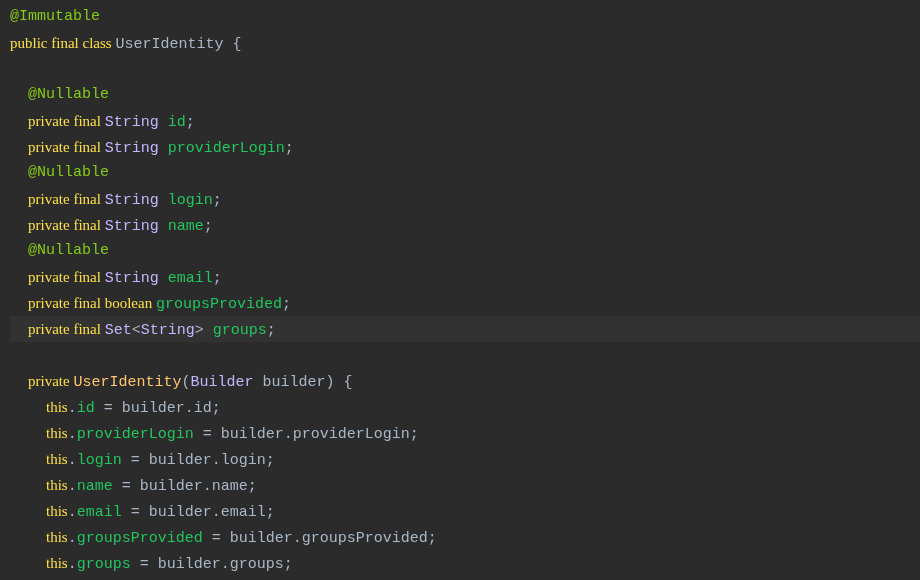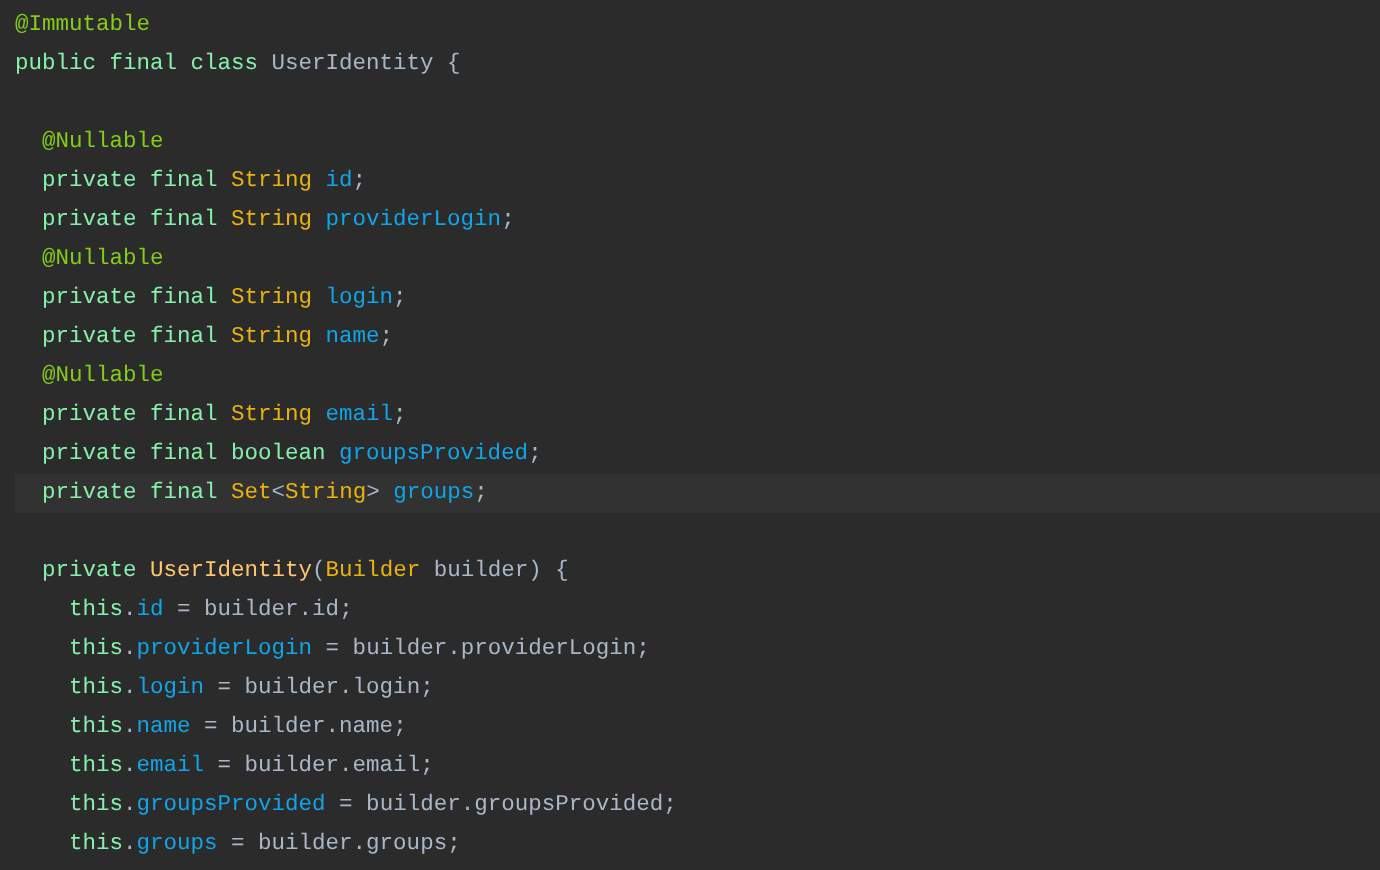--- a/index.html
+++ b/index.html
@@ -19,24 +19,24 @@
     padding: 4px 0 0 10px;
   }
   .line {
     height: 26px;
     padding-left: 0;
   }
   .line.highlighted {
     background: #323232;
     width: 100%;
   }
-  .kw      { color: #86efac; } 
+  .kw      { color: #fde047; font-family: Liberation Serif, serif; } 
   .anno    { color: #84cc16; } 
-  .type    { color: #eab308; } 
-  .ident   { color: #0ea5e9; text-align: center; } 
+  .type    { color: #c4b5fd; } 
+  .ident   { color: #22c55e; text-align: center; } 
   .method  { color: #ffc66d; } 
   .punct   { color: #a9b7c6; }
   .white   { color: #a9b7c6; }
   .gen     { color: #a9b7c6; }
 </style>
 </head>
 <body>
 
 <div class="editor" id="editor-root"><div class="line"><span class="anno">@Immutable</span></div><div class="line"><span class="kw">public </span><span class="kw">final </span><span class="kw">class </span><span class="white">UserIdentity </span><span class="punct">{</span></div><div class="line"></div><div class="line">  <span class="anno">@Nullable</span></div><div class="line">  <span class="kw">private </span><span class="kw">final </span><span class="type">String </span><span class="ident">id</span><span class="punct">;</span></div><div class="line">  <span class="kw">private </span><span class="kw">final </span><span class="type">String </span><span class="ident">providerLogin</span><span class="punct">;</span></div><div class="line">  <span class="anno">@Nullable</span></div><div class="line">  <span class="kw">private </span><span class="kw">final </span><span class="type">String </span><span class="ident">login</span><span class="punct">;</span></div><div class="line">  <span class="kw">private </span><span class="kw">final </span><span class="type">String </span><span class="ident">name</span><span class="punct">;</span></div><div class="line">  <span class="anno">@Nullable</span></div><div class="line">  <span class="kw">private </span><span class="kw">final </span><span class="type">String </span><span class="ident">email</span><span class="punct">;</span></div><div class="line">  <span class="kw">private </span><span class="kw">final </span><span class="kw">boolean </span><span class="ident">groupsProvided</span><span class="punct">;</span></div><div class="line highlighted">  <span class="kw">private </span><span class="kw">final </span><span class="type">Set</span><span class="gen">&lt;</span><span class="type">String</span><span class="gen">&gt; </span><span class="ident">groups</span><span class="punct">;</span></div><div class="line"></div><div class="line">  <span class="kw">private </span><span class="method">UserIdentity</span><span class="punct">(</span><span class="type">Builder </span><span class="white">builder</span><span class="punct">) {</span></div><div class="line">    <span class="kw">this</span><span class="punct">.</span><span class="ident">id</span><span class="white"> = builder.id</span><span class="punct">;</span></div><div class="line">    <span class="kw">this</span><span class="punct">.</span><span class="ident">providerLogin</span><span class="white"> = builder.providerLogin</span><span class="punct">;</span></div><div class="line">    <span class="kw">this</span><span class="punct">.</span><span class="ident">login</span><span class="white"> = builder.login</span><span class="punct">;</span></div><div class="line">    <span class="kw">this</span><span class="punct">.</span><span class="ident">name</span><span class="white"> = builder.name</span><span class="punct">;</span></div><div class="line">    <span class="kw">this</span><span class="punct">.</span><span class="ident">email</span><span class="white"> = builder.email</span><span class="punct">;</span></div><div class="line">    <span class="kw">this</span><span class="punct">.</span><span class="ident">groupsProvided</span><span class="white"> = builder.groupsProvided</span><span class="punct">;</span></div><div class="line">    <span class="kw">this</span><span class="punct">.</span><span class="ident">groups</span><span class="white"> = builder.groups</span><span class="punct">;</span></div><div class="line">  </div></div>
 

